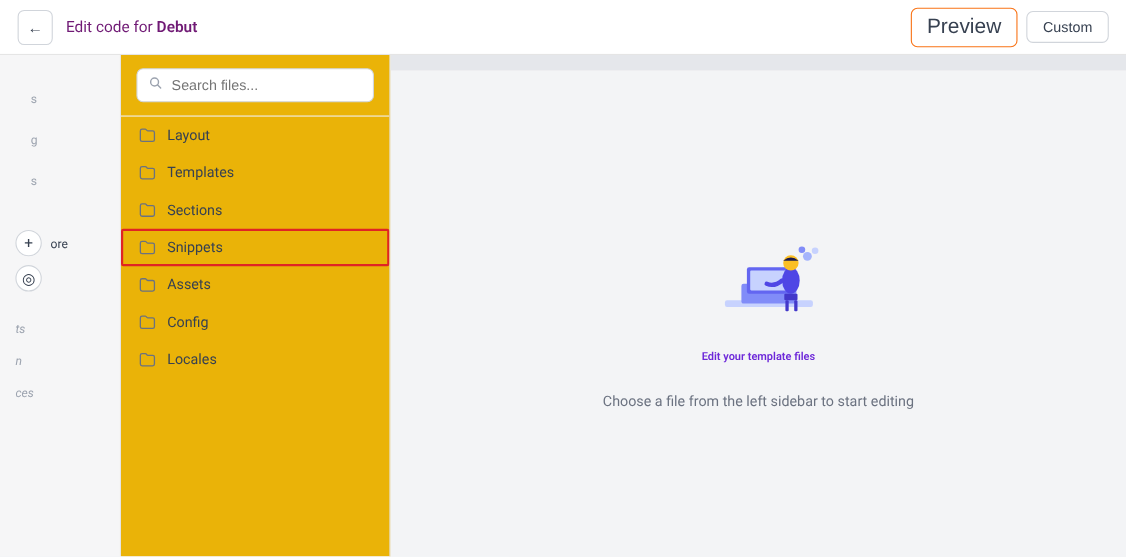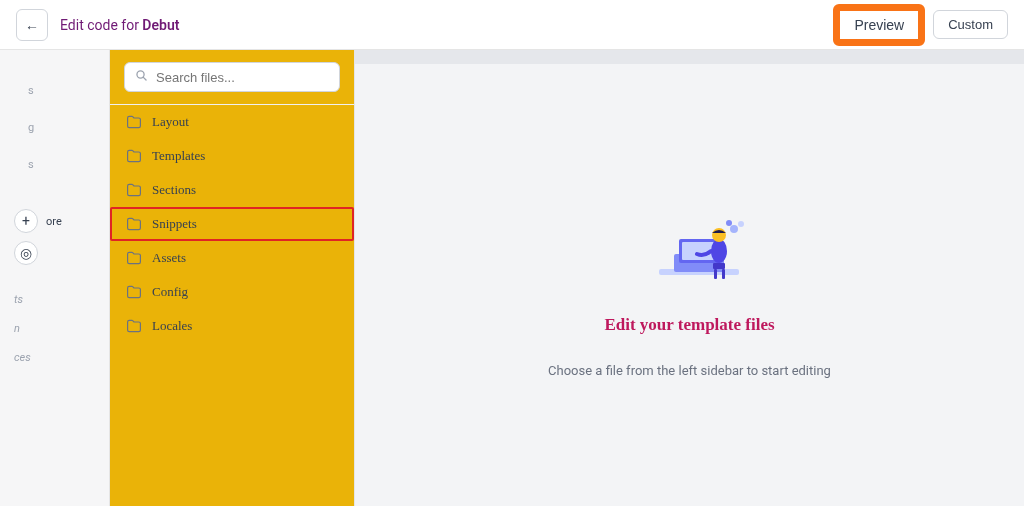--- a/index.html
+++ b/index.html
@@ -49,24 +49,24 @@
     .header-title strong {
       font-weight: 600;
     }
     .header-right {
       display: flex;
       align-items: center;
       gap: 8px;
     }
     .preview-btn {
       padding: 6px 14px;
-      border: 7px solid #f97316;
+      border: 1px solid #f97316;
       border-radius: 6px;
       background: #fff;
-      font-size: 14px;
+      font-size: 19px;
       color: #374151;
       cursor: pointer;
     }
     .customize-btn {
       padding: 6px 14px;
       border: 1px solid #d1d5db;
       border-radius: 6px;
       background: #fff;
       font-size: 13px;
       color: #374151;
@@ -120,21 +120,20 @@
     
     .tree-item {
       display: flex;
       align-items: center;
       gap: 10px;
       padding: 9px 16px;
       font-size: 13px;
       color: #374151;
       cursor: pointer;
       position: relative;
-      font-family: Liberation Serif, serif;
     }
     .tree-item.highlighted {
       outline: 2px solid #e02424;
       outline-offset: -2px;
       border-radius: 2px;
       align-items: center;
     }
     .folder-icon {
       width: 16px;
       height: 16px;
@@ -162,24 +161,23 @@
     }
 
     .illustration {
       width: 120px;
       height: 100px;
       position: relative;
       margin-bottom: 8px;
     }
 
     .empty-title {
-      font-size: 17px;
+      font-size: 10px;
       font-weight: 600;
-      color: #be185d;
-      font-family: Liberation Serif, serif;
+      color: #6d28d9;
     }
     .empty-subtitle {
       font-size: 13px;
       color: #6b7280;
       text-align: center;
       margin-top: 20px;
     }
 
     
     .left-edge {

